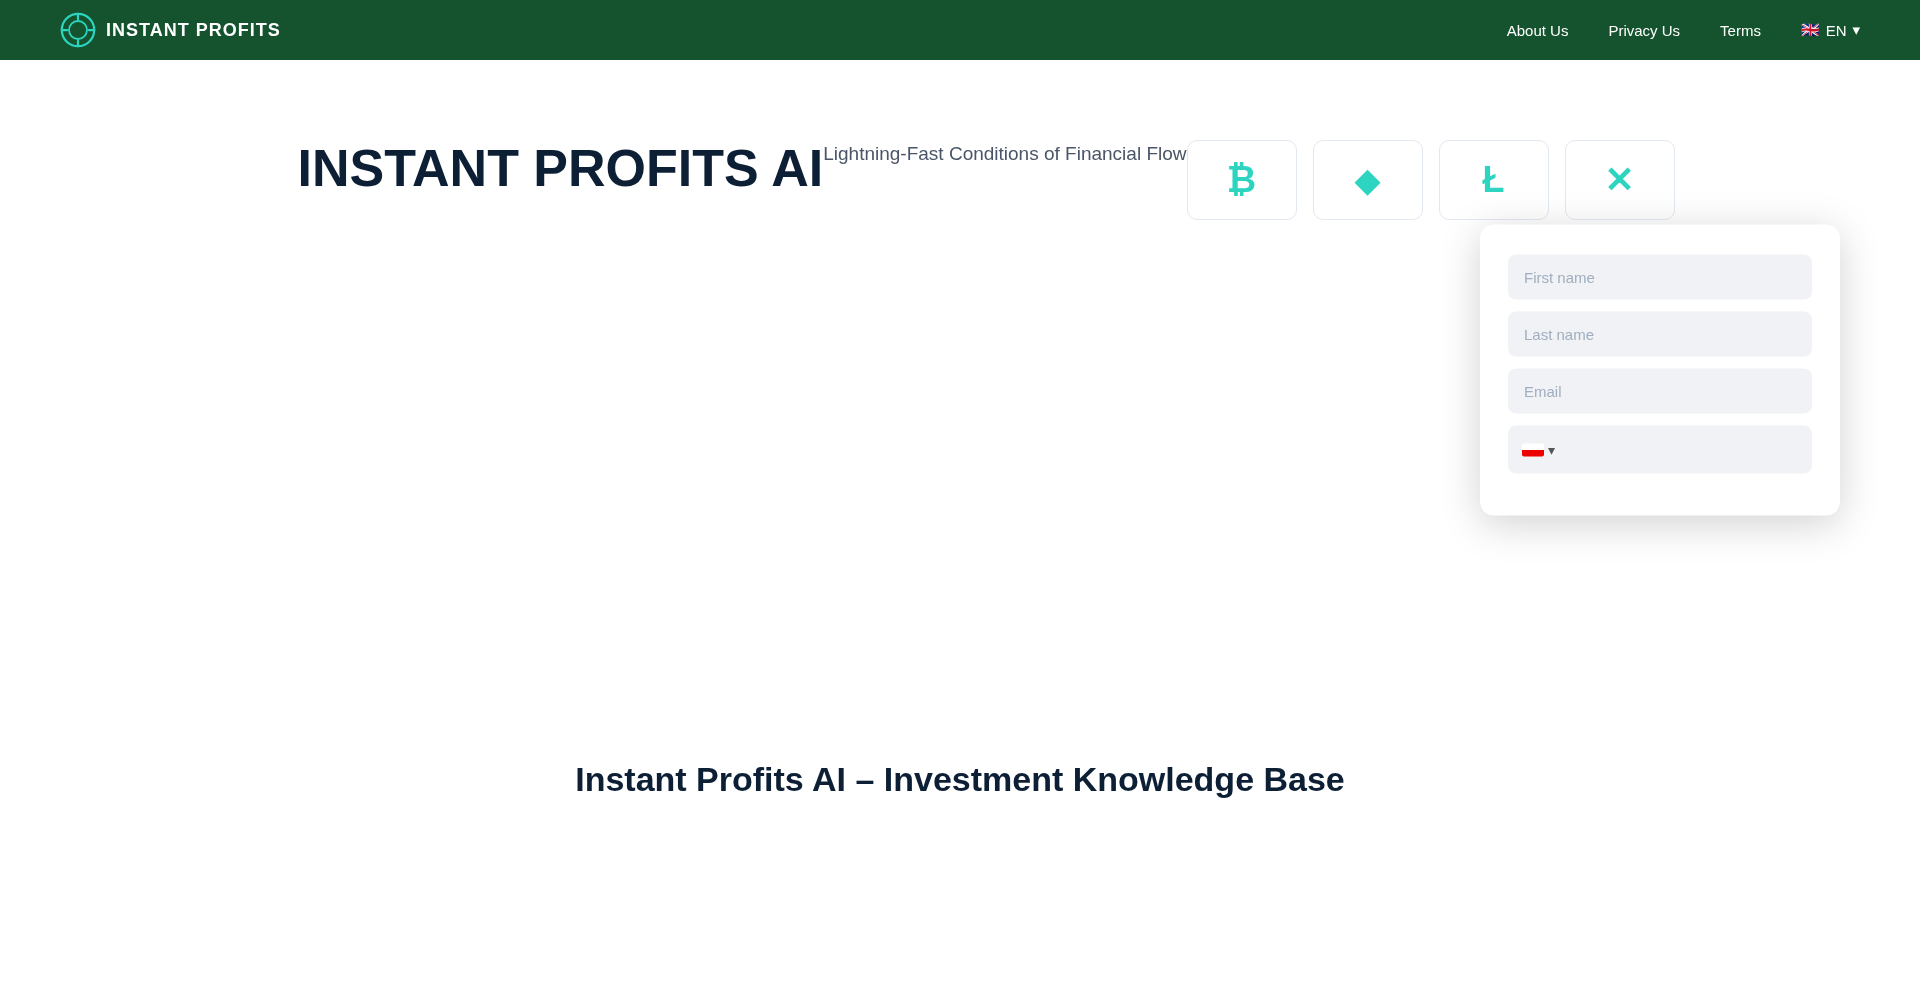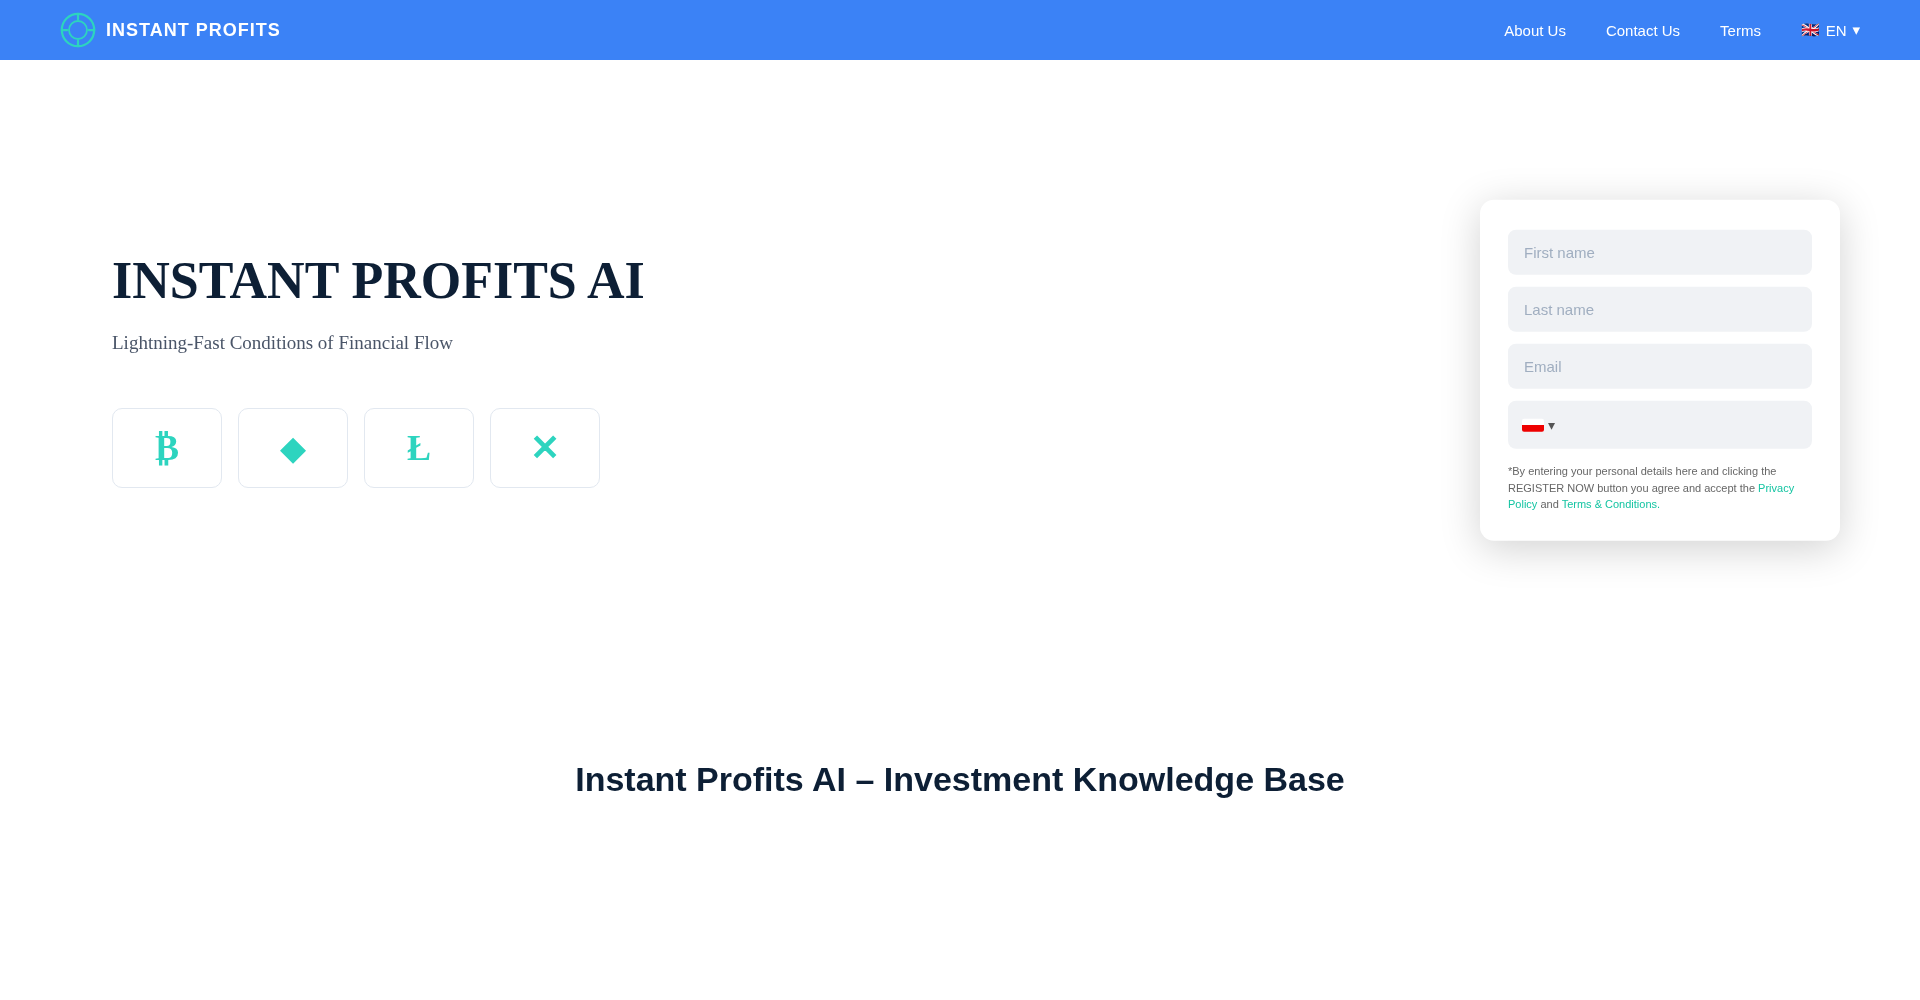--- a/index.html
+++ b/index.html
@@ -1,20 +1,20 @@
 <!DOCTYPE html>
 <html><head>
   <meta charset="utf-8">
   <style>
     * { margin: 0; padding: 0; box-sizing: border-box; }
     body { font-family: 'Segoe UI', Arial, sans-serif; background: #fff; overflow-x: hidden; }
 
     
     .navbar {
-      background: #3b82f6;
+      background: #14532d;
       display: flex;
       align-items: center;
       justify-content: space-between;
       padding: 0 60px;
       height: 60px;
       position: fixed;
       top: 0; left: 0; right: 0;
       z-index: 100;
     }
     .navbar-brand {
@@ -77,26 +77,25 @@
       height: 100%;
       z-index: 1;
       overflow: hidden;
     }
 
     
     .hero-left {
       flex: 1;
       padding: 80px 60px 80px 112px;
       display: flex;
-      flex-direction: column;
+      flex-direction: row;
       justify-content: center;
       z-index: 2;
       background: #fff;
       position: relative;
-      font-family: Liberation Serif, serif;
     }
     .hero-title {
       font-size: 52px;
       font-weight: 900;
       color: #0d1f35;
       line-height: 1.1;
       margin-bottom: 20px;
     }
     .hero-subtitle {
       font-size: 19px;
@@ -232,21 +231,21 @@
       <circle cx="20" cy="20" r="10" stroke="#2dd4bf" stroke-width="2"></circle>
       <line x1="20" y1="2" x2="20" y2="8" stroke="#2dd4bf" stroke-width="2.5" stroke-linecap="round"></line>
       <line x1="20" y1="32" x2="20" y2="38" stroke="#2dd4bf" stroke-width="2.5" stroke-linecap="round"></line>
       <line x1="2" y1="20" x2="8" y2="20" stroke="#2dd4bf" stroke-width="2.5" stroke-linecap="round"></line>
       <line x1="32" y1="20" x2="38" y2="20" stroke="#2dd4bf" stroke-width="2.5" stroke-linecap="round"></line>
     </svg>
     <span>INSTANT PROFITS</span>
   </div>
   <div class="navbar-links">
     <a href="#">About Us</a>
-    <a href="#">Contact Us</a>
+    <a href="#">Privacy Us</a>
     <a href="#">Terms</a>
     <div class="lang-selector">
       <span>🇬🇧</span>
       <span>EN</span>
       <span>▾</span>
     </div>
   </div>
 </nav>
 
 <section class="hero">
@@ -308,23 +307,20 @@
       <input class="form-input" type="text" placeholder="First name" style="">
       <input class="form-input" type="text" placeholder="Last name" style="">
       <input class="form-input" type="email" placeholder="Email" style="">
       <div class="phone-row">
         <div class="phone-flag">
           <div class="flag-small flag-red-white"></div>
           <span class="phone-code">▾</span>
         </div>
       </div>
       <div class="form-disclaimer">
-        <p>
-          <span>*By entering your personal details here and clicking the REGISTER NOW button you agree and accept the </span><a href="#">Privacy Policy</a><span> and </span><a href="#">Terms &amp; Conditions.</a>
-        </p>
       </div>
     </div>
   </div>
 </section>
 
 <section class="knowledge-section">
   <h2 class="knowledge-title">Instant Profits AI – Investment Knowledge Base</h2>
 </section>
 
 </body></html>

